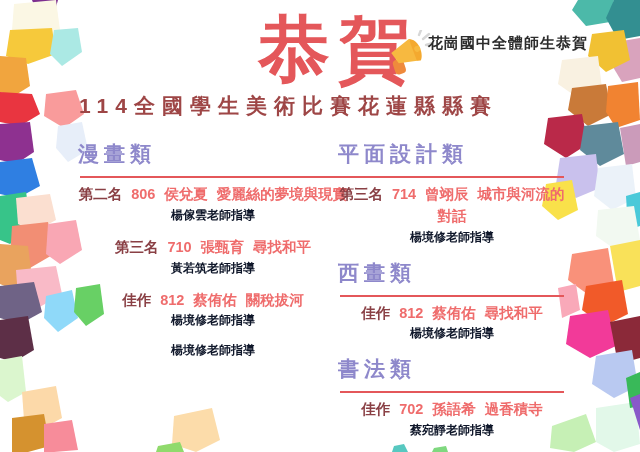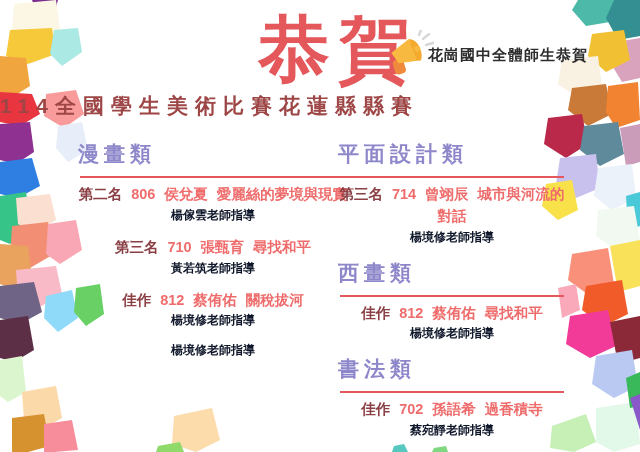--- a/index.html
+++ b/index.html
@@ -7,25 +7,25 @@
     position:relative;width:640px;height:452px;background:#ffffff;
     overflow:hidden;font-family:"Liberation Sans","DejaVu Sans",sans-serif;
   }
   .mosaic{position:absolute;left:0;top:0;width:640px;height:452px;}
   .congrats{
     position:absolute;left:258px;top:10px;font-size:72px;font-weight:800;
     color:#e4575a;letter-spacing:8px;line-height:1.1;
   }
   .megaphone{position:absolute;left:386px;top:30px;width:48px;height:46px;}
   .school-note{
-    position:absolute;left:428px;top:46px;font-size:15px;font-weight:700;
+    position:absolute;left:428px;top:34px;font-size:15px;font-weight:700;
     color:#2d2d2d;letter-spacing:1px;
   }
   .subtitle{
-    position:absolute;left:0;top:92px;width:577px;text-align:left;
+    position:absolute;left:0;top:92px;width:577px;text-align:center;
     font-size:21px;font-weight:700;color:#9e4646;letter-spacing:7px;
   }
   .col{position:absolute;top:138px;}
   .col-left{left:78px;width:270px;}
   .col-right{left:338px;width:228px;}
   .sec-title{
     text-align:left;font-size:21px;font-weight:600;color:#8e88cb;
     letter-spacing:5px;margin-top:2px;font-family:Liberation Mono, monospace;
   }
   .sec-rule{border-bottom:2px solid #e4575a;margin:8px 2px 6px 2px;}

